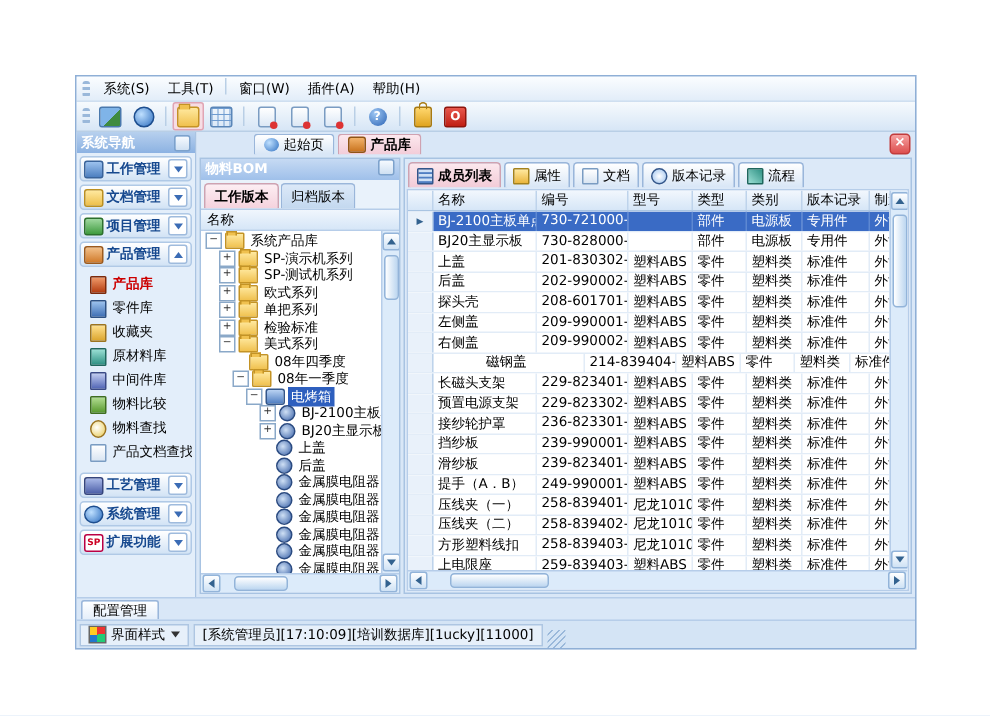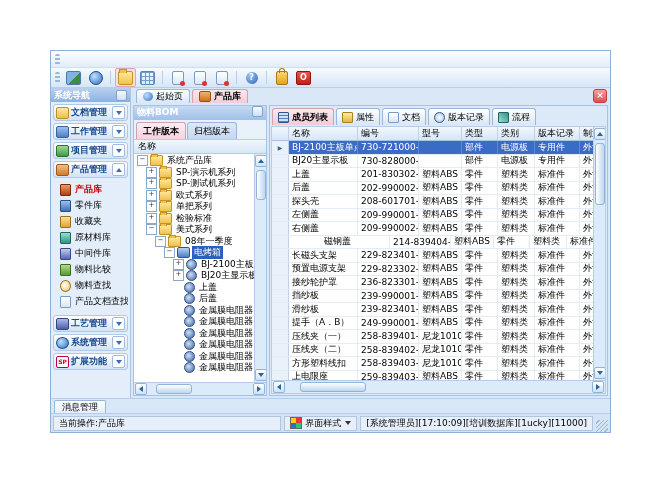--- a/index.html
+++ b/index.html
@@ -155,20 +155,28 @@
   .dd-arrow{width:0;height:0;border-left:3px solid transparent;border-right:3px solid transparent;border-top:4px solid #333;margin-left:4px;}
   .grip-corner{width:12px;height:12px;background:repeating-linear-gradient(135deg,transparent 0 2px,#9ab8da 2px 3px);align-self:flex-end;}
 </style>
 </head>
 <body>
 
 <div class="window">
 
   <div class="menubar">
     <div class="grip"></div>
+    <span id="menu-slot" style="display: flex;">
+        <span class="menu-item">系统(S)</span>
+        <span class="menu-item">工具(T)</span>
+        <span class="menu-sep"></span>
+        <span class="menu-item">窗口(W)</span>
+        <span class="menu-item">插件(A)</span>
+        <span class="menu-item">帮助(H)</span>
+      </span>
   </div>
 
   <div class="toolbar">
     <div class="grip"></div>
     <span id="toolbar-slot" style="display:flex;align-items:center;gap:1px;">
         <span class="tb-btn">
           <span class="ico ico-computer"></span>
         </span>
         <span class="tb-btn">
           <span class="ico ico-globe"></span>
@@ -205,29 +213,29 @@
   </div>
 
   <div class="main">
     <div class="sidebar">
       <div class="side-head">
         <span>系统导航</span>
         <span class="side-mini"></span>
       </div>
       <div class="side-body" id="sidebar-slot">
           <div class="acc-btn">
+            <span class="sec-ico si-work"></span>
+            <span>工作管理</span>
+            <span class="acc-chev">
+              <span class="chev-d"></span>
+            </span>
+          </div>
+          <div class="acc-btn">
             <span class="sec-ico si-docs"></span>
             <span>文档管理</span>
-            <span class="acc-chev">
-              <span class="chev-d"></span>
-            </span>
-          </div>
-          <div class="acc-btn">
-            <span class="sec-ico si-work"></span>
-            <span>工作管理</span>
             <span class="acc-chev">
               <span class="chev-d"></span>
             </span>
           </div>
           <div class="acc-btn">
             <span class="sec-ico si-proj"></span>
             <span>项目管理</span>
             <span class="acc-chev">
               <span class="chev-d"></span>
             </span>
@@ -292,21 +300,21 @@
             <span>扩展功能</span>
             <span class="acc-chev">
               <span class="chev-d"></span>
             </span>
           </div>
         </div>
     </div>
 
     <div class="docarea">
       <div class="doctabs">
-        <span id="doctabs-slot" style="display:flex;align-items:center;gap:2px;">
+        <span id="doctabs-slot" style="display:flex;align-items:center;gap:2px;margin-left:33px;">
             <span class="doctab">
               <span class="dt-ico dti-home"></span>
               <span>起始页</span>
             </span>
             <span class="doctab active">
               <span class="dt-ico dti-prod"></span>
               <span>产品库</span>
             </span>
           </span>
         <span class="doc-close">×</span>
@@ -355,20 +363,25 @@
                 </div>
                 <div class="tree-row" style="padding-left: 12px;">
                   <span class="expander">+</span>
                   <span class="t-ico ti-folder"></span>
                   <span class="tlbl">检验标准</span>
                 </div>
                 <div class="tree-row" style="padding-left: 12px;">
                   <span class="expander">−</span>
                   <span class="t-ico ti-folder"></span>
                   <span class="tlbl">美式系列</span>
+                </div>
+                <div class="tree-row" style="padding-left: 21px;">
+                  <span class="expander exp-none"></span>
+                  <span class="t-ico ti-folder"></span>
+                  <span class="tlbl">08年四季度</span>
                 </div>
                 <div class="tree-row" style="padding-left: 21px;">
                   <span class="expander">−</span>
                   <span class="t-ico ti-folder"></span>
                   <span class="tlbl">08年一季度</span>
                 </div>
                 <div class="tree-row sel" style="padding-left: 30px;">
                   <span class="expander">−</span>
                   <span class="t-ico ti-product"></span>
                   <span class="tlbl">电烤箱</span>
@@ -688,28 +701,25 @@
                 </span>
             </div>
           </div>
         </div>
       </div>
     </div>
   </div>
 
   <div class="msgrow">
     <span class="msgtab">
-      <span>消息管理</span>
+      <span>配置管理</span>
     </span>
   </div>
 
   <div class="statusbar">
-    <span class="sb-panel sb-op">
-      <span>当前操作:产品库</span>
-    </span>
     <span class="sb-panel">
       <span class="style-ico"></span>
       <span>界面样式</span>
       <span class="dd-arrow"></span>
     </span>
     <span class="sb-panel">
       <span>[系统管理员][17:10:09][培训数据库][1ucky][11000]</span>
     </span>
     <span class="grip-corner"></span>
   </div>

